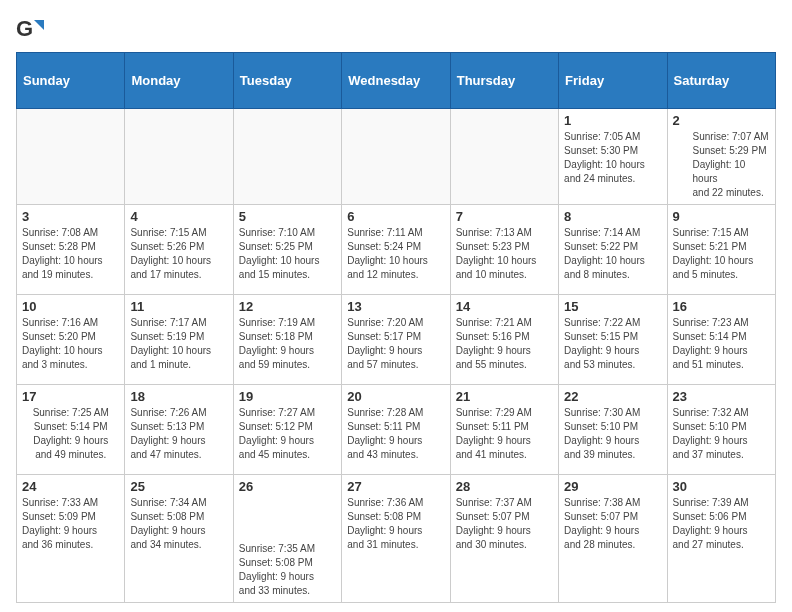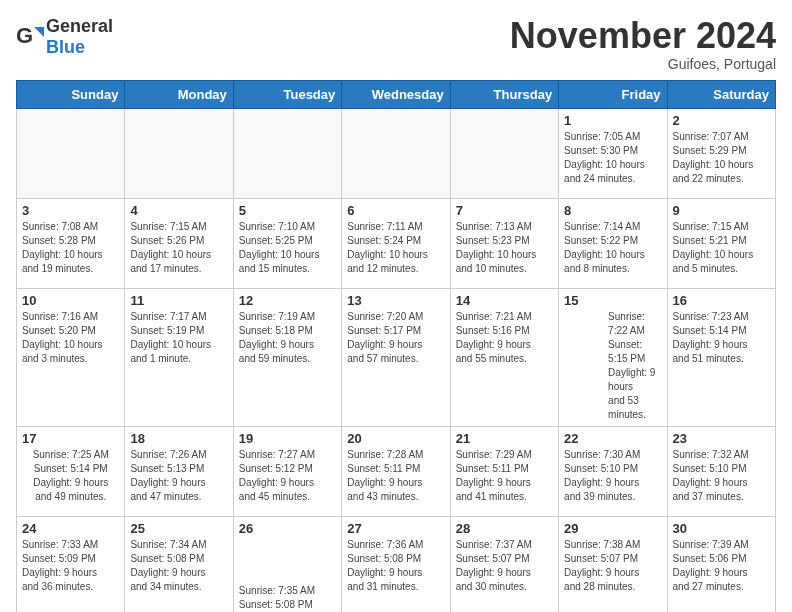--- a/index.html
+++ b/index.html
@@ -49,22 +49,22 @@
       color: #555;
     }
     .calendar-table {
       width: 100%;
       border-collapse: collapse;
       table-layout: fixed;
     }
     .calendar-table th {
       background-color: #2a7abf;
       color: #fff;
-      text-align: right;
-      padding: 6px 6px;
+      text-align: left;
+      padding: 20px 6px;
       font-size: 13px;
       border: 1px solid #1a5a9a;
       margin-top: 48px;
     }
     .calendar-table td {
       border: 1px solid #ccc;
       vertical-align: top;
       padding: 4px 5px;
       font-size: 10.5px;
       color: #333;
@@ -89,28 +89,20 @@
   </style>
 </head>
 <body>
 
 <div class="header-section">
   <div class="logo">
     <svg class="logo-icon" viewBox="0 0 28 28" xmlns="http://www.w3.org/2000/svg">
       <text x="0" y="20" font-size="22" font-weight="bold" fill="#333">G</text>
       <polygon points="18,4 28,4 28,14" fill="#2a7abf"></polygon>
     </svg>
-    <div>
-      <span class="logo-text-general">General</span><br>
-      <span class="logo-text-blue">Blue</span>
-    </div>
-  </div>
-  <div class="title-block">
-    <div class="month-title">November 2024</div>
-    <div class="location-subtitle">Guifoes, Portugal</div>
   </div>
 </div>
 
 <table class="calendar-table">
   <thead>
     <tr>
     <th>Sunday</th>
         <th>Monday</th>
         <th>Tuesday</th>
         <th>Wednesday</th>
@@ -128,21 +120,21 @@
         <td class="empty"></td>
         <td>
           <span class="day-number">1</span>
           <div class="cell-info" style="white-space: pre-line;">Sunrise: 7:05 AM
 Sunset: 5:30 PM
 Daylight: 10 hours
 and 24 minutes.</div>
         </td>
         <td>
           <span class="day-number">2</span>
-          <div class="cell-info" style="white-space: pre-line;">Sunrise: 7:07 AM
+          <div class="cell-info" style="white-space: pre-line; margin-left: 20px;">Sunrise: 7:07 AM
 Sunset: 5:29 PM
 Daylight: 10 hours
 and 22 minutes.</div>
         </td>
       </tr>
       <tr>
         <td>
           <span class="day-number">3</span>
           <div class="cell-info" style="white-space: pre-line;">Sunrise: 7:08 AM
 Sunset: 5:28 PM
@@ -223,21 +215,21 @@
         </td>
         <td>
           <span class="day-number">14</span>
           <div class="cell-info" style="white-space: pre-line;">Sunrise: 7:21 AM
 Sunset: 5:16 PM
 Daylight: 9 hours
 and 55 minutes.</div>
         </td>
         <td>
           <span class="day-number">15</span>
-          <div class="cell-info" style="white-space: pre-line; margin-left: 44px;">Sunrise: 7:22 AM
+          <div class="cell-info" style="white-space: pre-line;">Sunrise: 7:22 AM
 Sunset: 5:15 PM
 Daylight: 9 hours
 and 53 minutes.</div>
         </td>
         <td>
           <span class="day-number">16</span>
           <div class="cell-info" style="white-space: pre-line;">Sunrise: 7:23 AM
 Sunset: 5:14 PM
 Daylight: 9 hours
 and 51 minutes.</div>

